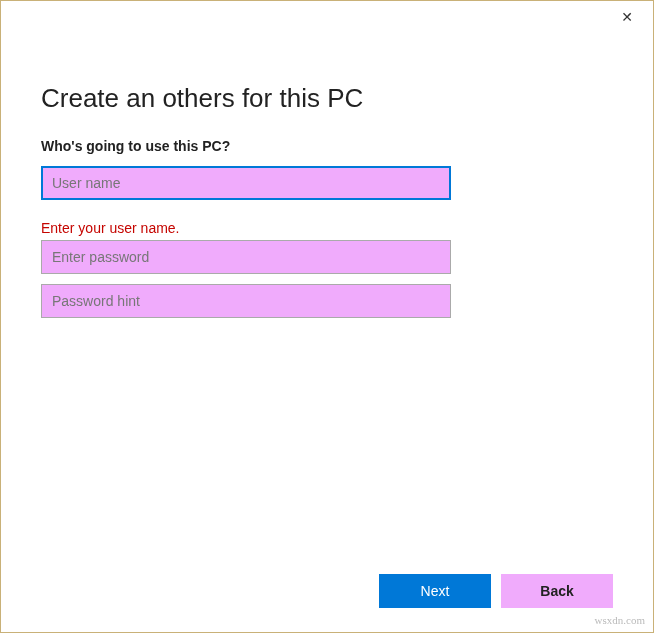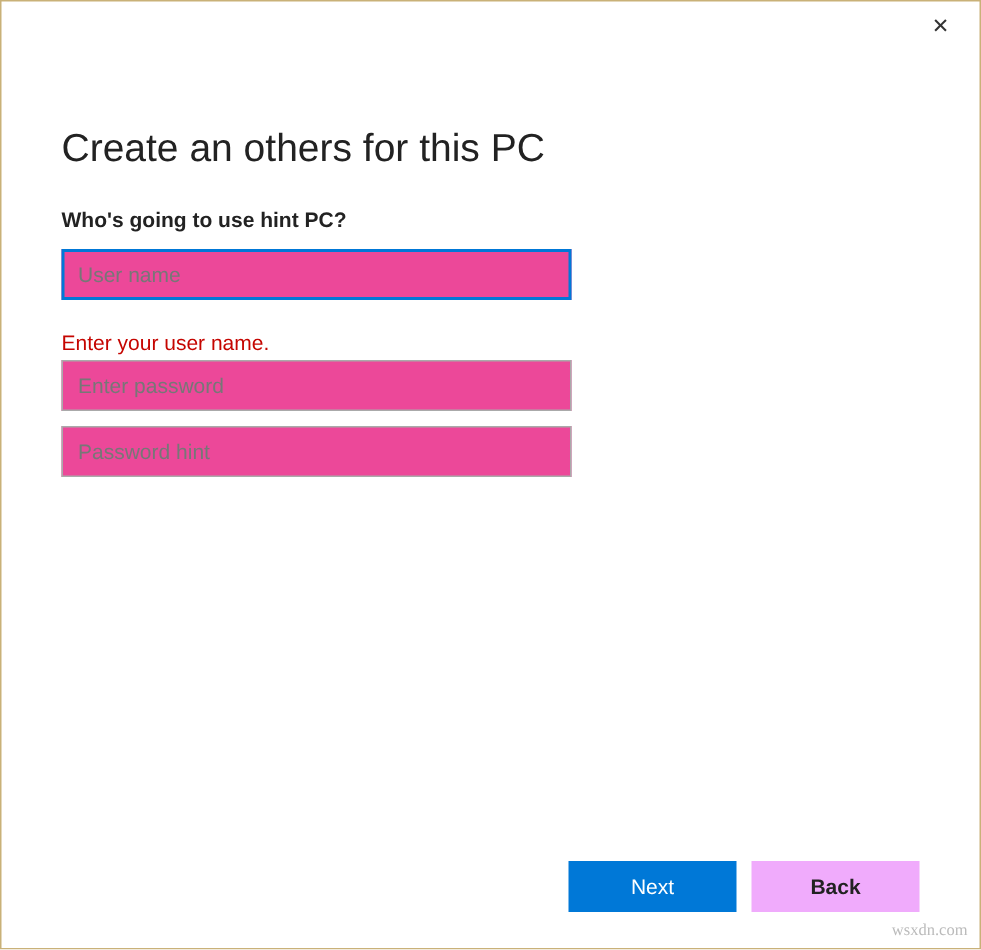--- a/index.html
+++ b/index.html
@@ -60,28 +60,28 @@
     .section-label {
       font-size: 14px;
       font-weight: 600;
       color: #222;
       margin-bottom: 12px;
     }
     .section-label.secure {
       margin-top: 18px;
     }
     .input-field {
-      width: 340px;
+      width: 410px;
       height: 34px;
       border: 1px solid #aaa;
       padding: 0 10px;
       font-size: 14px;
       font-family: inherit;
       color: #333;
-      background: #ec4899;
+      background: #f0abfc;
       display: block;
       margin-bottom: 10px;
       outline: none;
     }
     .input-field.focused {
       border: 2px solid #0078d7;
       padding: 0 9px;
     }
     .input-field::placeholder {
       color: #777;
@@ -135,21 +135,21 @@
 <div class="window">
   <div class="titlebar">
     <div class="close-btn">
       <span>✕</span>
     </div>
   </div>
 
   <div class="content">
     <h1 class="heading">Create an others for this PC</h1>
 
-    <div class="section-label">Who's going to use hint PC?</div>
+    <div class="section-label">Who's going to use this PC?</div>
     <input type="text" class="input-field focused" placeholder="User name" style="">
     <div class="error-text">Enter your user name.</div>
 
     <input type="password" class="input-field" placeholder="Enter password" style="">
     <input type="text" class="input-field" placeholder="Password hint" style="">
   </div>
 
   <div class="footer">
     <button class="btn btn-primary">Next</button>
     <button class="btn btn-secondary">Back</button>

